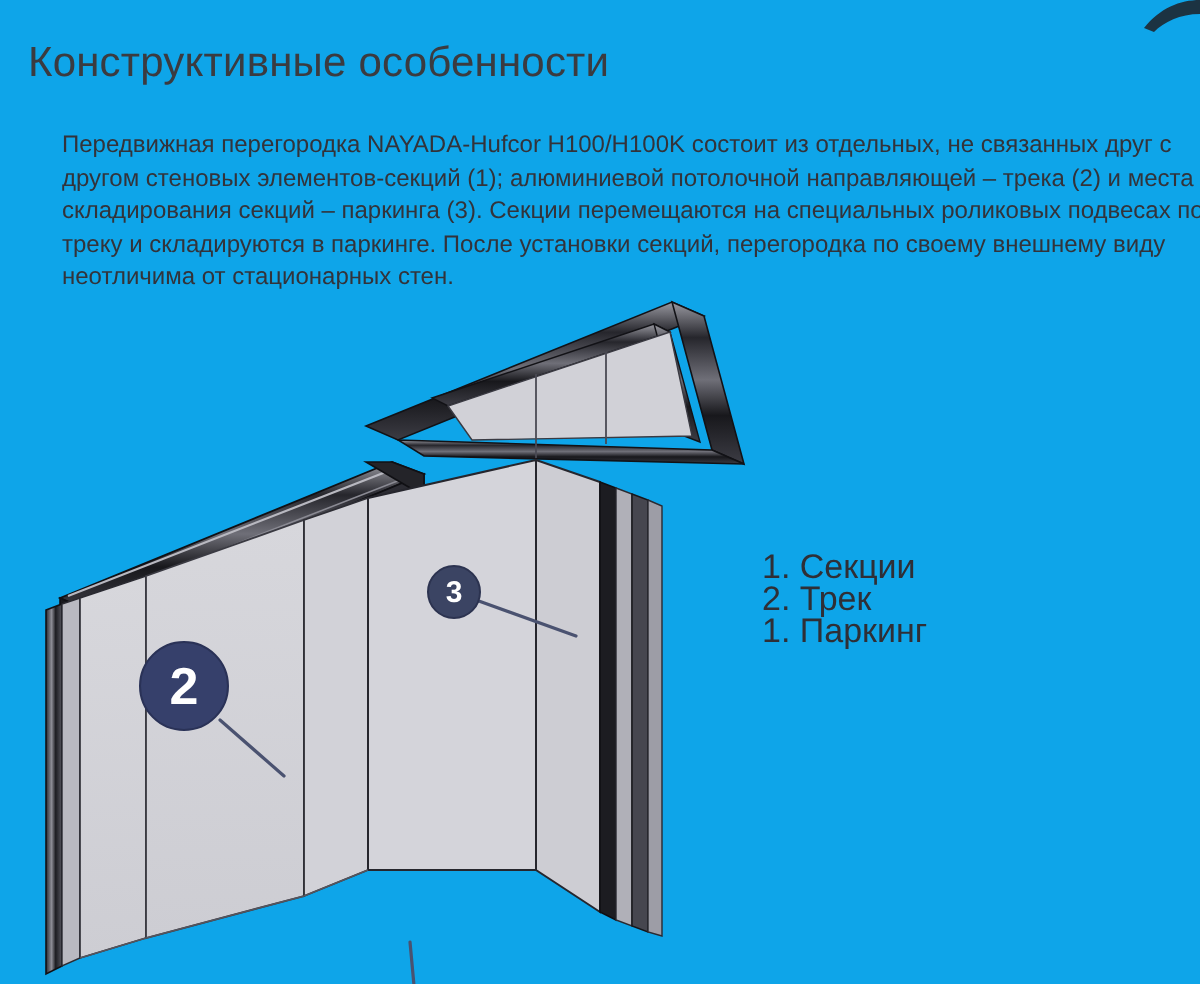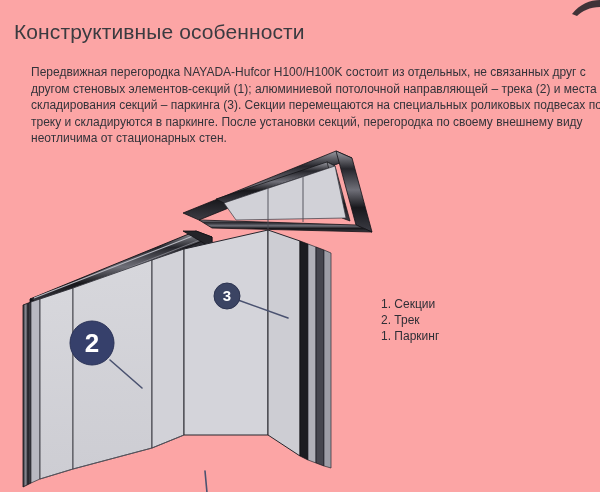--- a/index.html
+++ b/index.html
@@ -14,21 +14,21 @@
     font-family: "Liberation Sans", "DejaVu Sans", sans-serif;
     overflow: hidden;
     position: relative;
     -webkit-font-smoothing: antialiased;
   }
 
   .page {
     position: relative;
     width: 600px;
     height: 492px;
-    background: #fca5a5;
+    background: #0ea5e9;
   }
 
   
   .page-title {
     position: absolute;
     left: 14px;
     top: 4px;
     font-size: 21px;
     font-weight: 400;
     color: #3b3b40;
@@ -61,22 +61,22 @@
   .illustration svg {
     display: block;
     width: 600px;
     height: 356px;
   }
 
   
   .legend {
     position: absolute;
     left: 381px;
-    top: 296px;
-    font-size: 12px;
+    top: 276px;
+    font-size: 17px;
     line-height: 16px;
     color: #2f2f36;
   }
   .legend-item {
     white-space: nowrap;
   }
 
   
   .corner-artifact {
     position: absolute;

